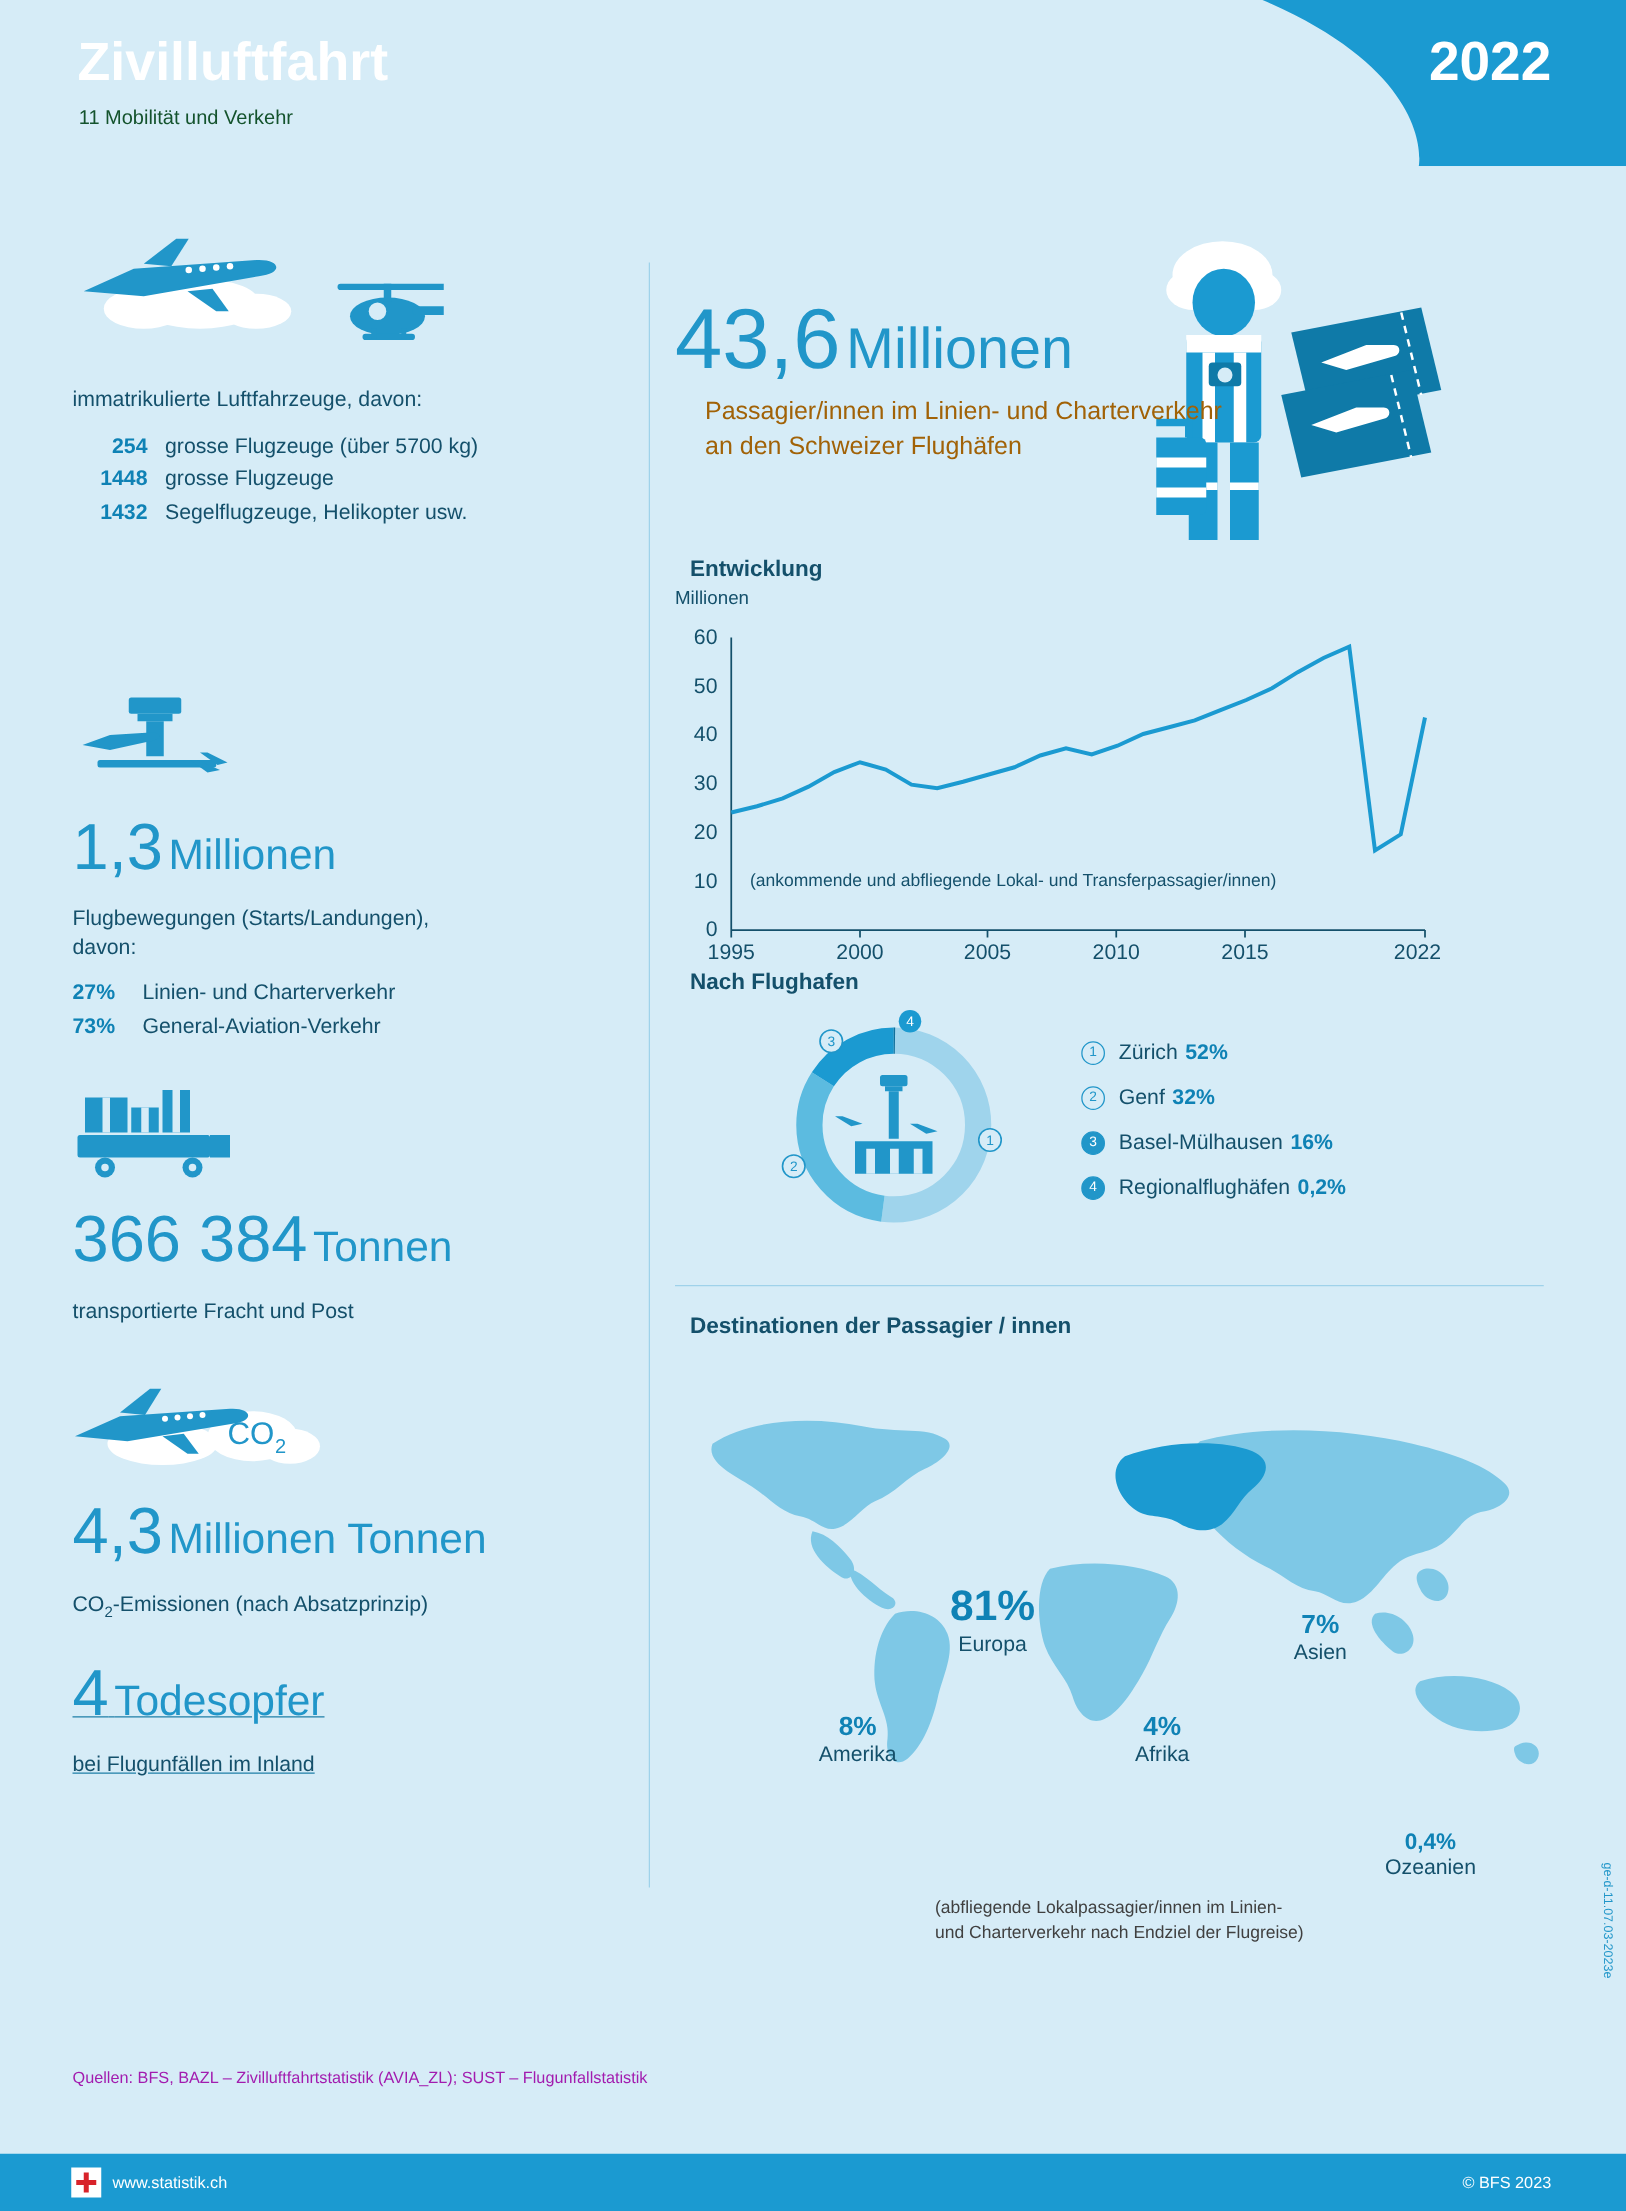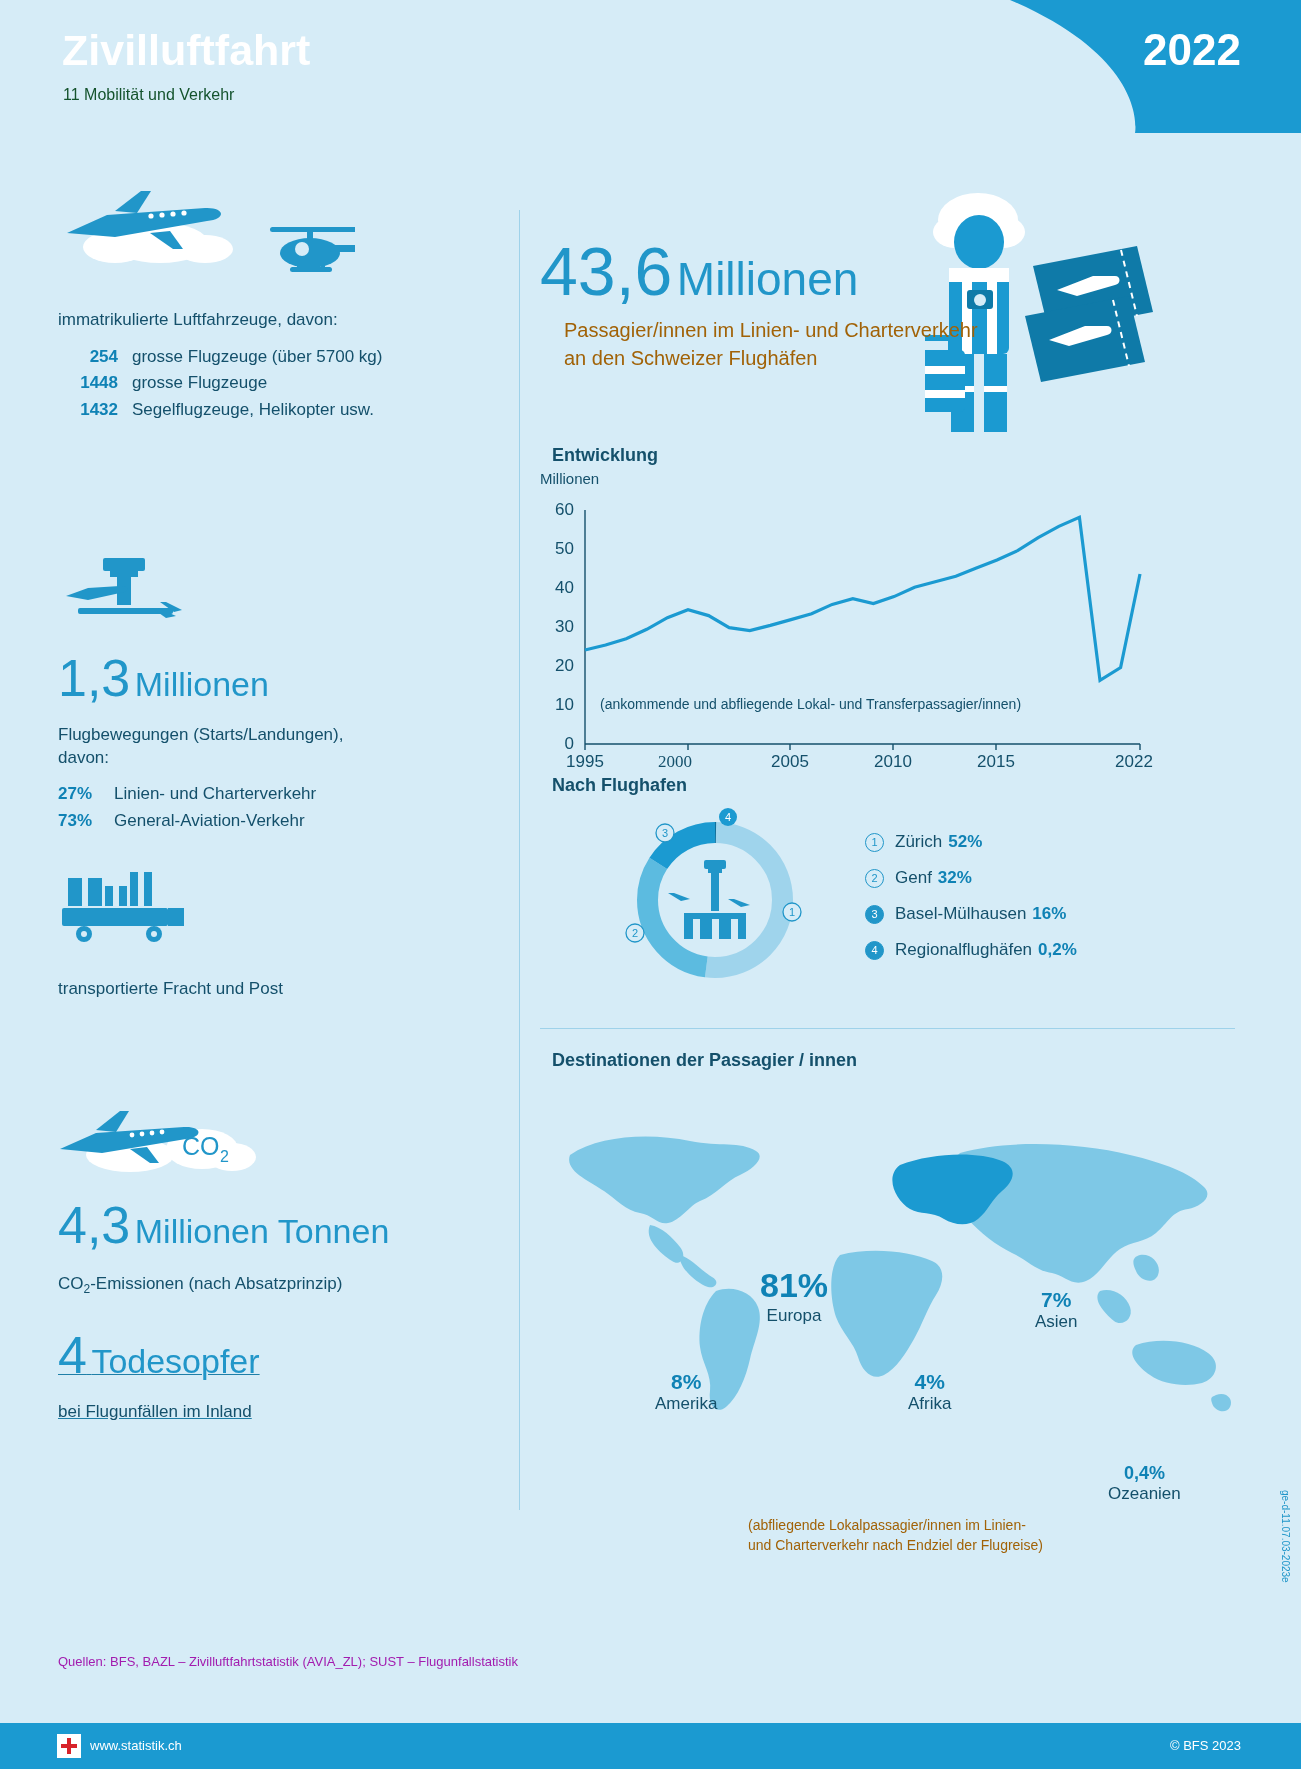--- a/index.html
+++ b/index.html
@@ -203,20 +203,24 @@
     <circle cx="26" cy="72" r="8"></circle>
       <circle cx="96" cy="72" r="8"></circle>
   </g>
   <g fill="#d6ecf7">
       <circle cx="26" cy="72" r="3"></circle>
       <circle cx="96" cy="72" r="3"></circle>
     </g>
 </svg>
 
 <div class="block" style="top:962px;">
+  <div>
+    <span class="bignum">366 384</span>
+    <span class="unit">Tonnen</span>
+  </div>
   <div class="desc" style="margin-top:16px;">transportierte Fracht und Post</div>
 </div>
 
 <svg width="210" height="90" style="position:absolute;left:52px;top:1105px;">
   <ellipse cx="78" cy="50" rx="44" ry="17" fill="#ffffff"></ellipse>
   <ellipse cx="150" cy="44" rx="36" ry="20" fill="#ffffff"></ellipse>
   <ellipse cx="180" cy="52" rx="24" ry="14" fill="#ffffff"></ellipse>
   <g fill="#2196c9">
     <path d="M8 44 L44 28 L132 22 C150 21 152 32 134 34 L50 48 Z"></path>
     <path d="M44 25 L68 6 L77 6 L64 27 Z"></path>
@@ -321,21 +325,21 @@
       <line x1="353" y1="244" x2="353" y2="250"></line>
       <line x1="456" y1="244" x2="456" y2="250"></line>
       <line x1="600" y1="244" x2="600" y2="250"></line>
     </g>
 
     <polyline fill="none" stroke="#1b9ad1" stroke-width="3.2" points="45,150 65.6,145 86.2,138.7 106.8,129.3 127.4,117.7 148,109.8 168.6,115.6 189.2,127.7 209.8,130.5 230.4,125.4 251,119.6 271.6,113.8 292.2,104.4 312.8,98.6 333.4,103.6 354,96.6 374.6,87.2 395.2,81.8 415.8,76.3 436.4,68.1 457,60 477.6,50.6 498.2,37.7 518.8,26.4 539.4,17.4 560,180.4 580.6,167.5 600,74"></polyline>
   </svg>
 
   
   <div class="xtick" style="left:45px;top:252px;">1995</div>
-  <div class="xtick" style="left:135px;top:252px;font-family:Liberation Serif, serif;">2000</div>
+  <div class="xtick" style="left:148px;top:252px;">2000</div>
   <div class="xtick" style="left:250px;top:252px;">2005</div>
   <div class="xtick" style="left:353px;top:252px;">2010</div>
   <div class="xtick" style="left:456px;top:252px;">2015</div>
   <div class="xtick" style="left:594px;top:252px;">2022</div>
 
   <div class="chart-note" style="left:60px;top:196px;">(ankommende und abfliegende Lokal- und Transferpassagier/innen)</div>
 </div>
 
 <div style="position:absolute;left:540px;top:775px;" class="section-title">Nach Flughafen</div>
 
@@ -443,21 +447,21 @@
 <div style="position:absolute;left:908px;top:1370px;text-align:center;">
   <div class="map-pct">4%</div>
   <div class="map-name">Afrika</div>
 </div>
 
 <div style="position:absolute;left:1108px;top:1463px;text-align:center;">
   <div class="map-pct" style="font-size:18px;">0,4%</div>
   <div class="map-name">Ozeanien</div>
 </div>
 
-<div style="position:absolute;left:748px;top:1515px;font-size:14px;color:#a16207;line-height:1.45;">
+<div style="position:absolute;left:748px;top:1515px;font-size:14px;color:#404040;line-height:1.45;">
   <div>(abfliegende Lokalpassagier/innen im Linien-</div>
   <div>und Charterverkehr nach Endziel der Flugreise)</div>
 </div>
 
 <div class="sidecode">ge-d-11.07.03-2023e</div>
 
 <div class="sources">Quellen: BFS, BAZL – Zivilluftfahrtstatistik (AVIA_ZL); SUST – Flugunfallstatistik</div>
 
 <div class="footbar">
   <div class="swiss"></div>

